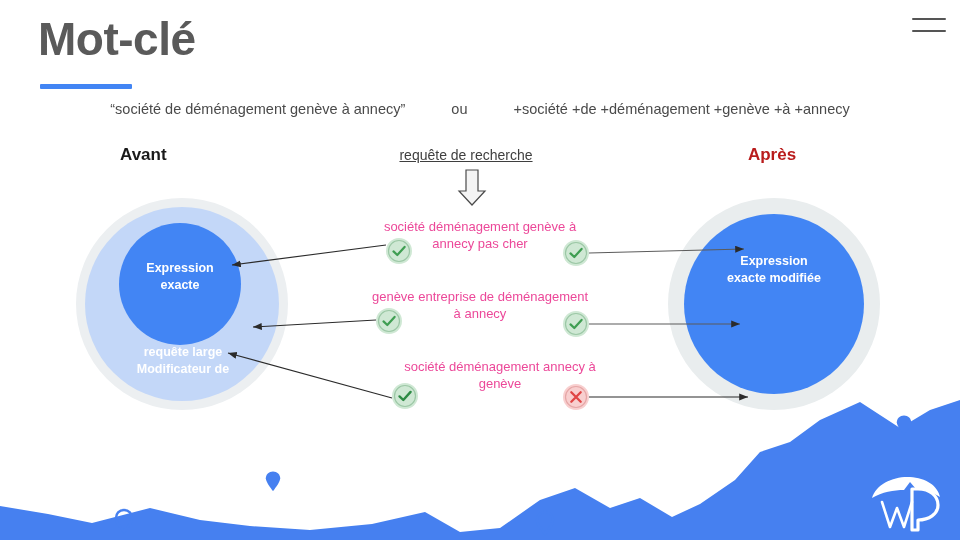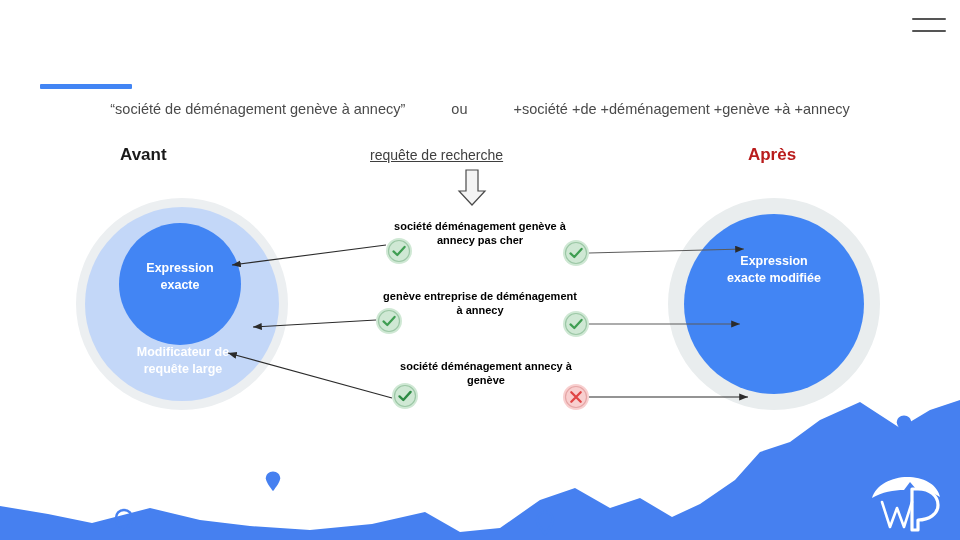--- a/index.html
+++ b/index.html
@@ -42,21 +42,21 @@
   
   .head-avant{
     position:absolute;left:120px;top:145px;width:120px;text-align:left;
     font-size:17px;font-weight:bold;color:#1a1a1a;
   }
   .head-apres{
     position:absolute;left:712px;top:145px;width:120px;text-align:center;
     font-size:17px;font-weight:bold;color:#b91c1c;
   }
   .head-requete{
-    position:absolute;left:370px;top:147px;width:192px;
+    position:absolute;left:370px;top:147px;width:192px;text-align:center;
     font-size:14px;color:#3f3f3f;text-decoration:underline;
   }
   .down-arrow{position:absolute;left:455px;top:168px;}
 
   
   .circle-wrap{position:absolute;}
   .ring{
     position:absolute;border-radius:50%;
   }
   
@@ -76,45 +76,46 @@
   #right-circle{left:668px;top:198px;width:212px;height:212px;}
   #right-outer{left:0;top:0;width:212px;height:212px;background:#e9edee;}
   #right-inner{left:16px;top:16px;width:180px;height:180px;background:#4285f4;}
   #right-inner-label{
     position:absolute;left:16px;top:55px;width:180px;text-align:center;
     color:#fff;font-size:12.5px;font-weight:bold;line-height:1.35;
   }
 
   
   .row-text{
-    position:absolute;text-align:center;color:#000000;
-    font-size:11px;line-height:1.28;font-weight:bold;
+    position:absolute;text-align:center;color:#ec4899;
+    font-size:13px;line-height:1.28;
   }
   #row0-text{left:356px;top:219px;width:248px;}
   #row1-text{left:340px;top:289px;width:280px;}
-  #row2-text{left:362px;top:359px;width:248px;}
+  #row2-text{left:376px;top:359px;width:248px;}
 
   .mark{
     position:absolute;width:26px;height:26px;border-radius:50%;
   }
   .mark.ok{background:#cfe8d4;}
   .mark.no{background:#f8cfcf;}
   .mark svg{position:absolute;left:0;top:0;}
 
   
   #bottom{position:absolute;left:0;top:380px;width:960px;height:160px;}
   #logo{position:absolute;left:866px;top:472px;width:86px;height:60px;}
 
   .pin{position:absolute;}
 </style>
 </head>
 <body>
 
 <div id="slide">
 
+  <div class="title">Mot-clé</div>
   <div class="title-rule"></div>
 
   <div class="menu-icon">
     <span></span>
     <span></span>
   </div>
 
   <div class="queryline">
     <span class="q-exact">“société de déménagement genève à annecy”</span>
     <span class="q-ou">ou</span>
@@ -131,22 +132,22 @@
 
   <div class="circle-wrap" id="left-circle">
     <div class="ring" id="left-outer"></div>
     <div class="ring" id="left-mid"></div>
     <div class="ring" id="left-inner"></div>
     <div id="left-inner-label">
       <div>Expression</div>
       <div>exacte</div>
     </div>
     <div id="left-outer-label">
+      <div>requête large</div>
       <div>Modificateur de</div>
-      <div>requête large</div>
     </div>
   </div>
 
   <div class="circle-wrap" id="right-circle">
     <div class="ring" id="right-outer"></div>
     <div class="ring" id="right-inner"></div>
     <div id="right-inner-label">
       <div>Expression</div>
       <div>exacte modifiée</div>
     </div>

